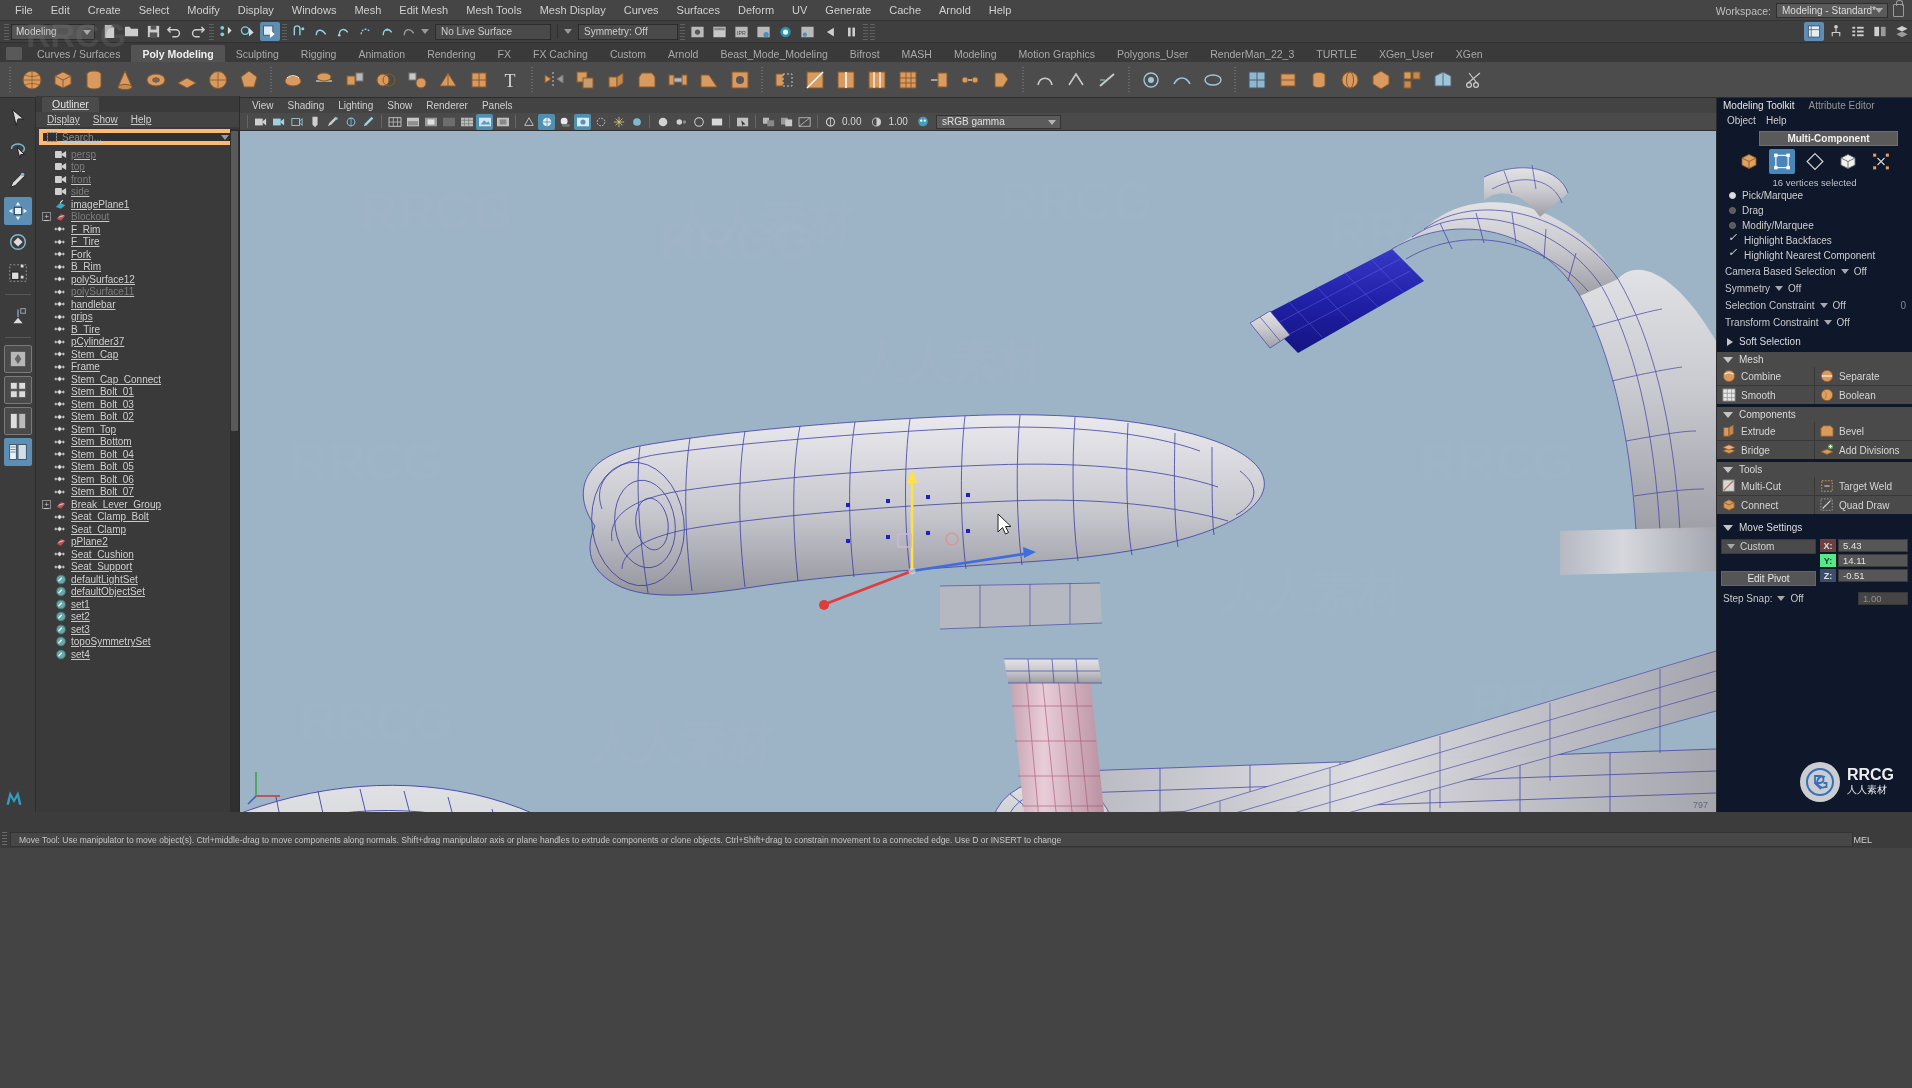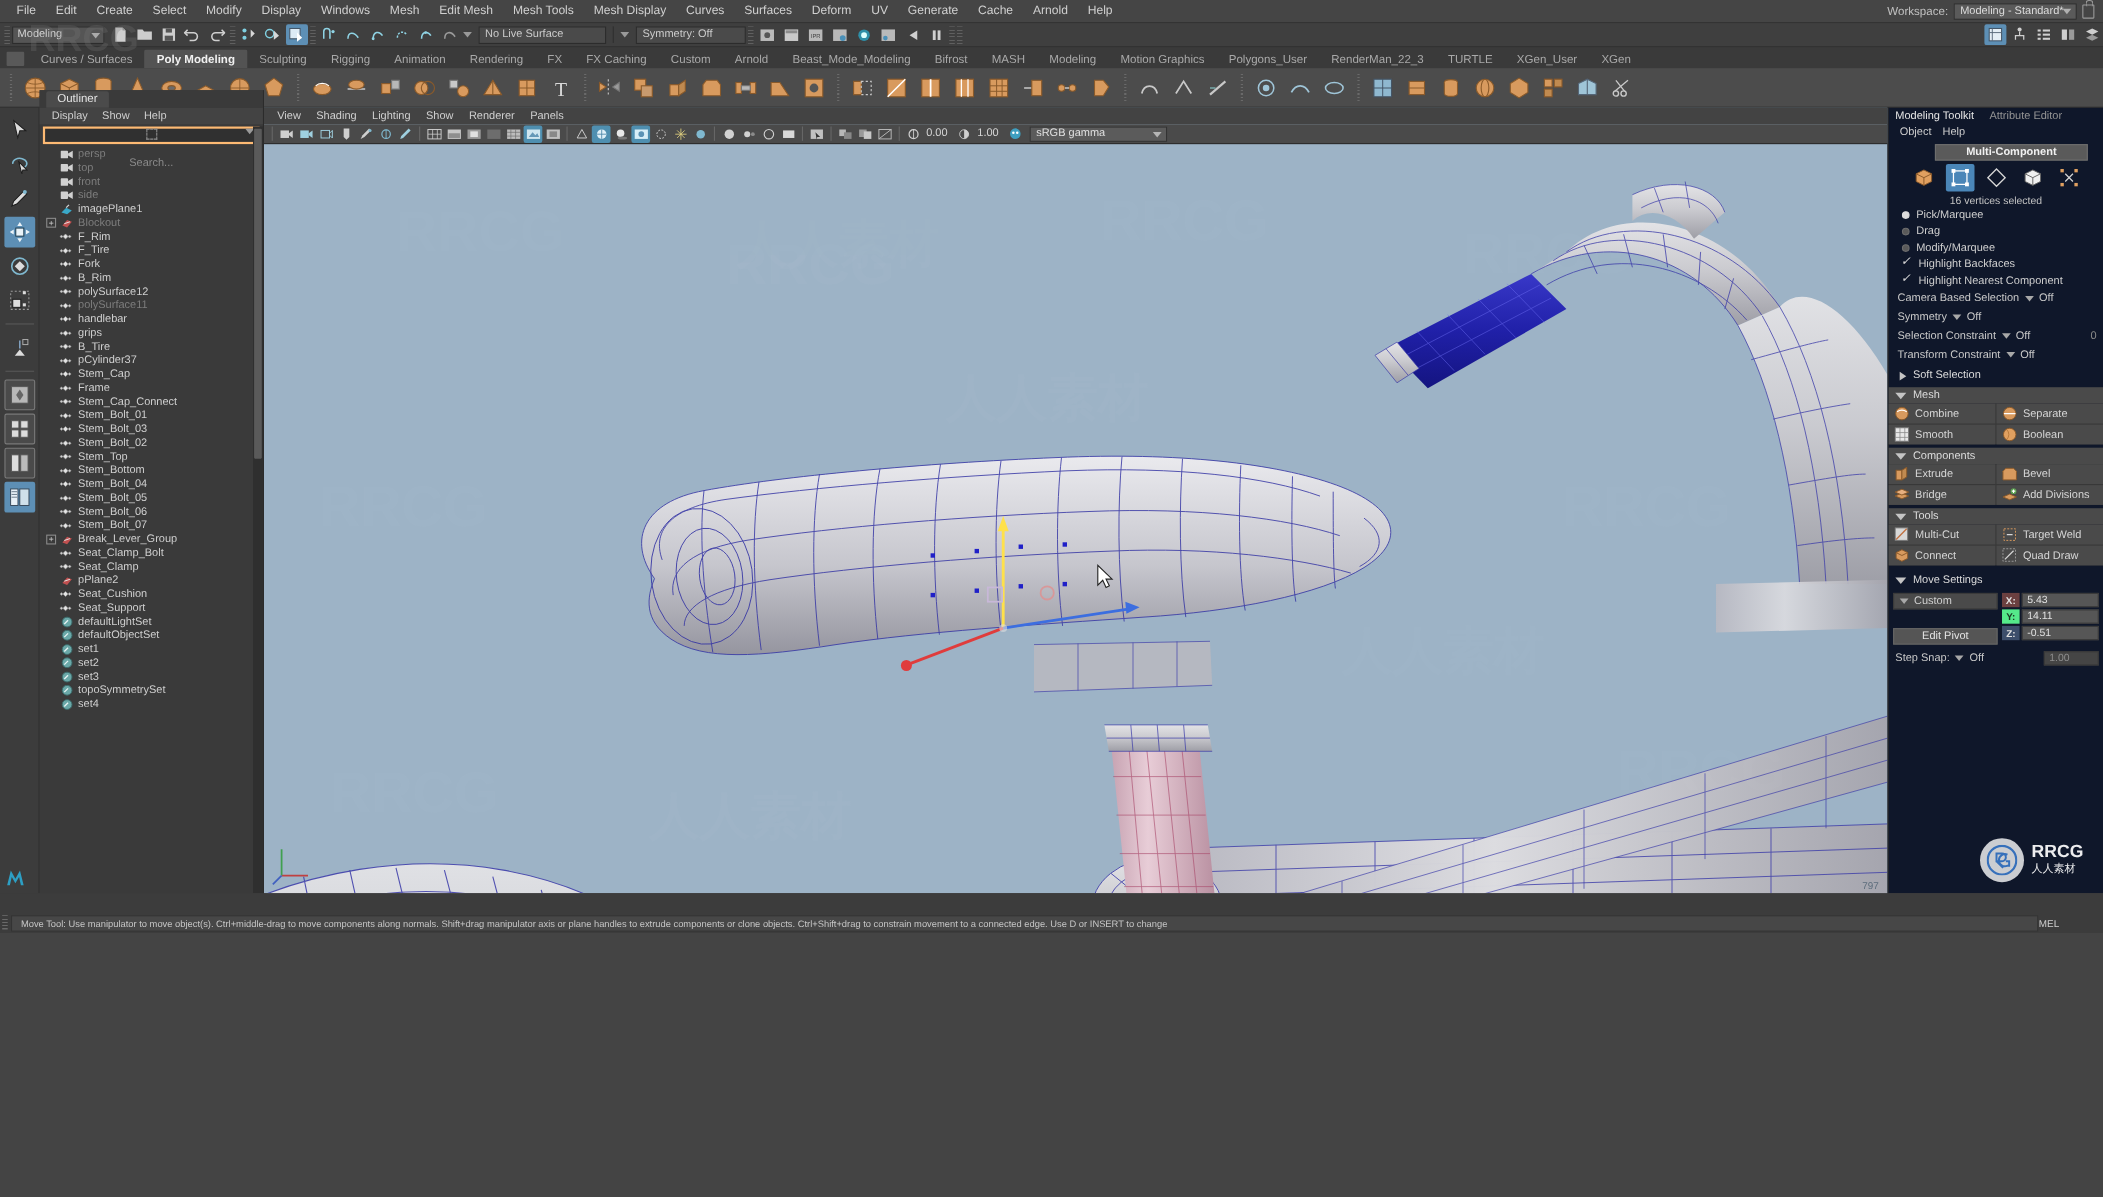--- a/index.html
+++ b/index.html
@@ -90,33 +90,33 @@
     background: #3c3c3c; display: flex; flex-direction: column; align-items: center;
     padding-top: 6px; gap: 3px; border-right: 1px solid #2e2e2e;
   }
   .tbx { width: 28px; height: 28px; display: flex; align-items: center; justify-content: center; border-radius: 2px; }
   .tbx.sel { background: #5d8fb5; }
   .tbx.framed { border: 1px solid #7a7a7a; background: #4a4a4a; }
   .tbxsep { width: 26px; height: 1px; background: #585858; margin: 4px 0; }
 
   
   .outliner {
-    position: absolute; top: 82px; left: 36px; width: 204px; bottom: 36px;
-    background: #3a3a3a; border-right: 1px solid #2b2b2b; display: flex; flex-direction: column;
+    position: absolute; top: 96px; left: 36px; width: 204px; bottom: 36px;
+    background: #3a3a3a; border-right: 1px solid #2b2b2b; display: flex; flex-direction: column; text-decoration: underline;
   }
   .ol-tabbar { height: 16px; background: #3a3a3a; display: flex; align-items: flex-end; padding-left: 6px; }
   .ol-tab {
     font-size: 10.5px; color: #e2e2e2; background: #4b4b4b; padding: 1px 10px 2px;
     border-radius: 2px 2px 0 0;
   }
   .ol-menu { height: 15px; display: flex; align-items: center; gap: 3px; padding-left: 6px; background:#434343; }
   .ol-menu span { font-size: 10px; color: #cfcfcf; padding: 0 5px; }
   .ol-search {
-    height: 16px; margin: 2px 3px 1px 3px; background: #303030; border: 2px solid #fdba74;
-    display: flex; align-items: center; gap: 16px; padding: 0 4px; position: relative; flex-direction: column;
+    height: 16px; margin: 2px 3px 1px 3px; background: #303030; border: 4px solid #fdba74;
+    display: flex; align-items: center; gap: 5px; padding: 0 4px; position: relative;
   }
   .ol-search .sq { width: 10px; height: 10px; border: 1px dashed #8d8d8d; flex: none; }
   .ol-search .ph { font-size: 10px; color: #8a8a8a; }
   .ol-search .car2 { position: absolute; right: 3px; border-left:4px solid transparent;border-right:4px solid transparent;border-top:5px solid #9a9a9a; }
   .ol-list { flex: 1; overflow: hidden; padding-top: 2px; position: relative; }
   .ol-row { height: 12.5px; display: flex; align-items: center; font-size: 10px; padding-left: 18px; white-space: nowrap; }
   .ol-row .exp { width: 9px; height: 9px; border: 1px solid #8a8a8a; color: #cfcfcf;
     font-size: 8px; line-height: 7px; text-align: center; margin-left: -12px; margin-right: 3px; flex:none; }
   .ol-row .nm { color: #cfcfcf; }
   .ol-row.dim .nm { color: #7d7d7d; }

